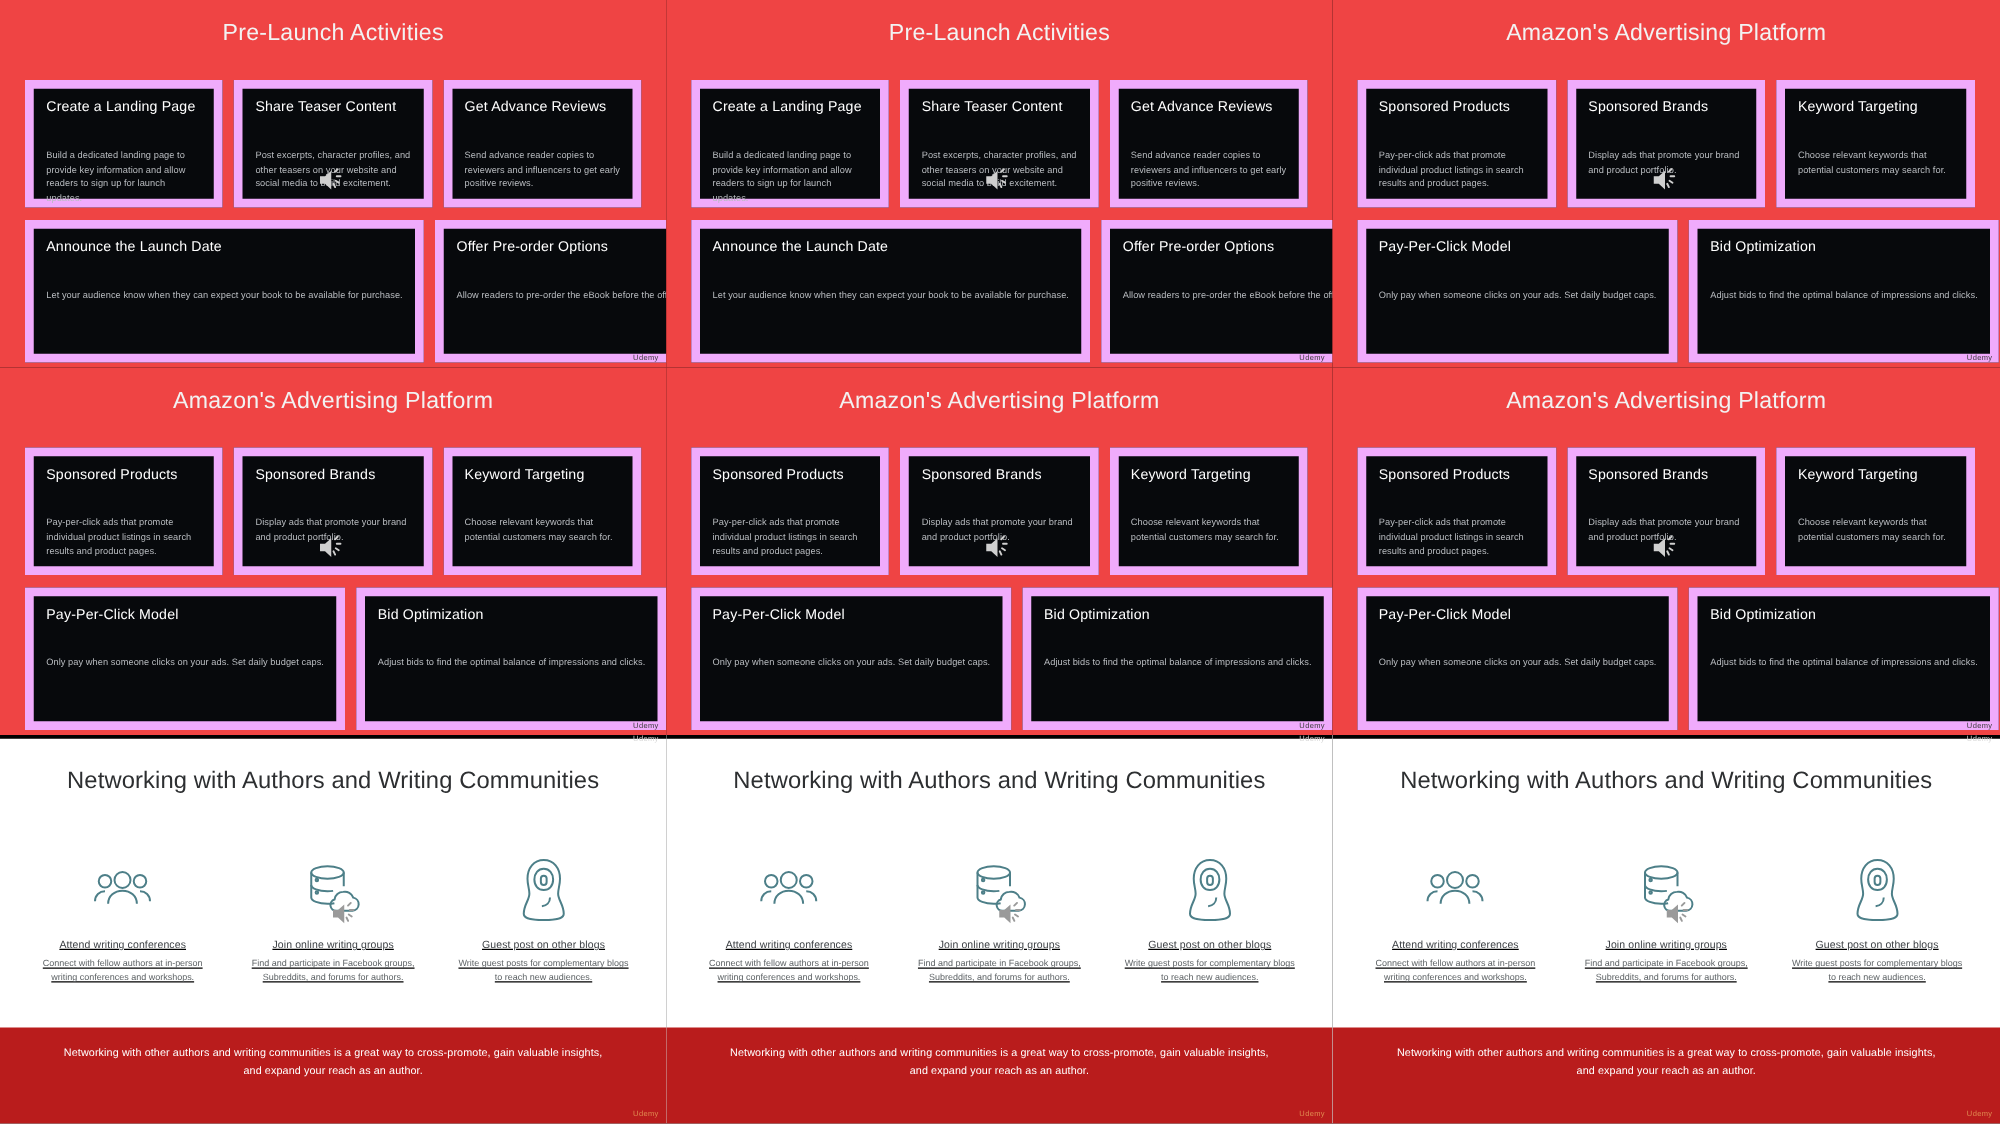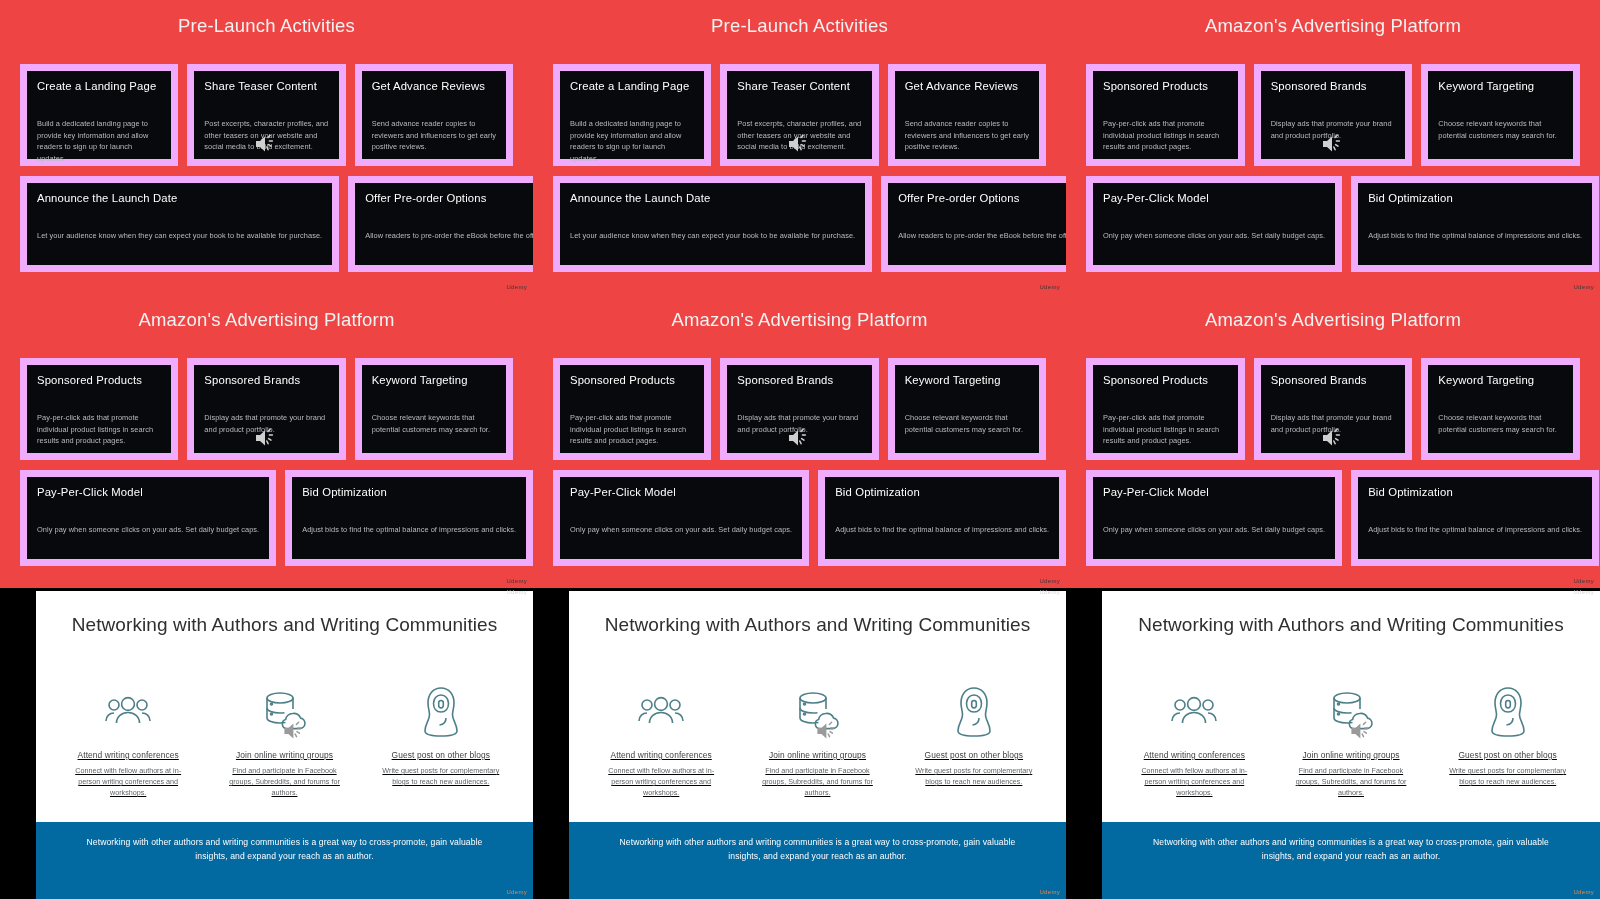--- a/index.html
+++ b/index.html
@@ -39,21 +39,21 @@
     margin-top:27px;
   }
   .cards-row.r2 { margin-top:10px; }
   .card {
     border:7px solid #f0abfc;
     background:#07090c;
     padding:9px 10px 8px 10px;
     position:relative;
   }
   .card.c3 { flex:1; height:102px; }
-  .card.c2 { flex:1; height:96px; }
+  .card.c2 { flex:1; height:114px; }
   .card-title {
     font-size:11.3px;
     font-weight:400;
     color:#ffffff;
     letter-spacing:.15px;
     margin-bottom:5px;
     white-space:nowrap;
   }
   .card-desc {
     font-size:7.4px;
@@ -78,21 +78,20 @@
   .udemy-wm.light { color:#d7d7d7; }
   .udemy-wm.orange { color:#e08a50; }
 
   
   .slide-light {
     position:relative;
     background:#fff;
     overflow:hidden;
     display:flex;
     flex-direction:column;
-    margin-left:36px;
   }
   .slide-light .s-title {
     text-align:center;
     font-size:19px;
     font-weight:400;
     color:#2d2f31;
     padding-top:23px;
     letter-spacing:.1px;
     white-space:nowrap;
   }
@@ -122,21 +121,21 @@
     letter-spacing:.1px;
   }
   .feat-desc {
     margin-top:5px;
     font-size:7.2px;
     line-height:1.55;
     color:#5e6366;
     padding:0 16px;
   }
   .banner {
-    background:#0369a1;
+    background:#b91c1c;
     color:#fff;
     text-align:center;
     font-size:8.6px;
     line-height:1.6;
     padding:14px 44px 0 44px;
     height:77px;
     letter-spacing:.1px;
   }
   .topstrip {
     height:3px;

